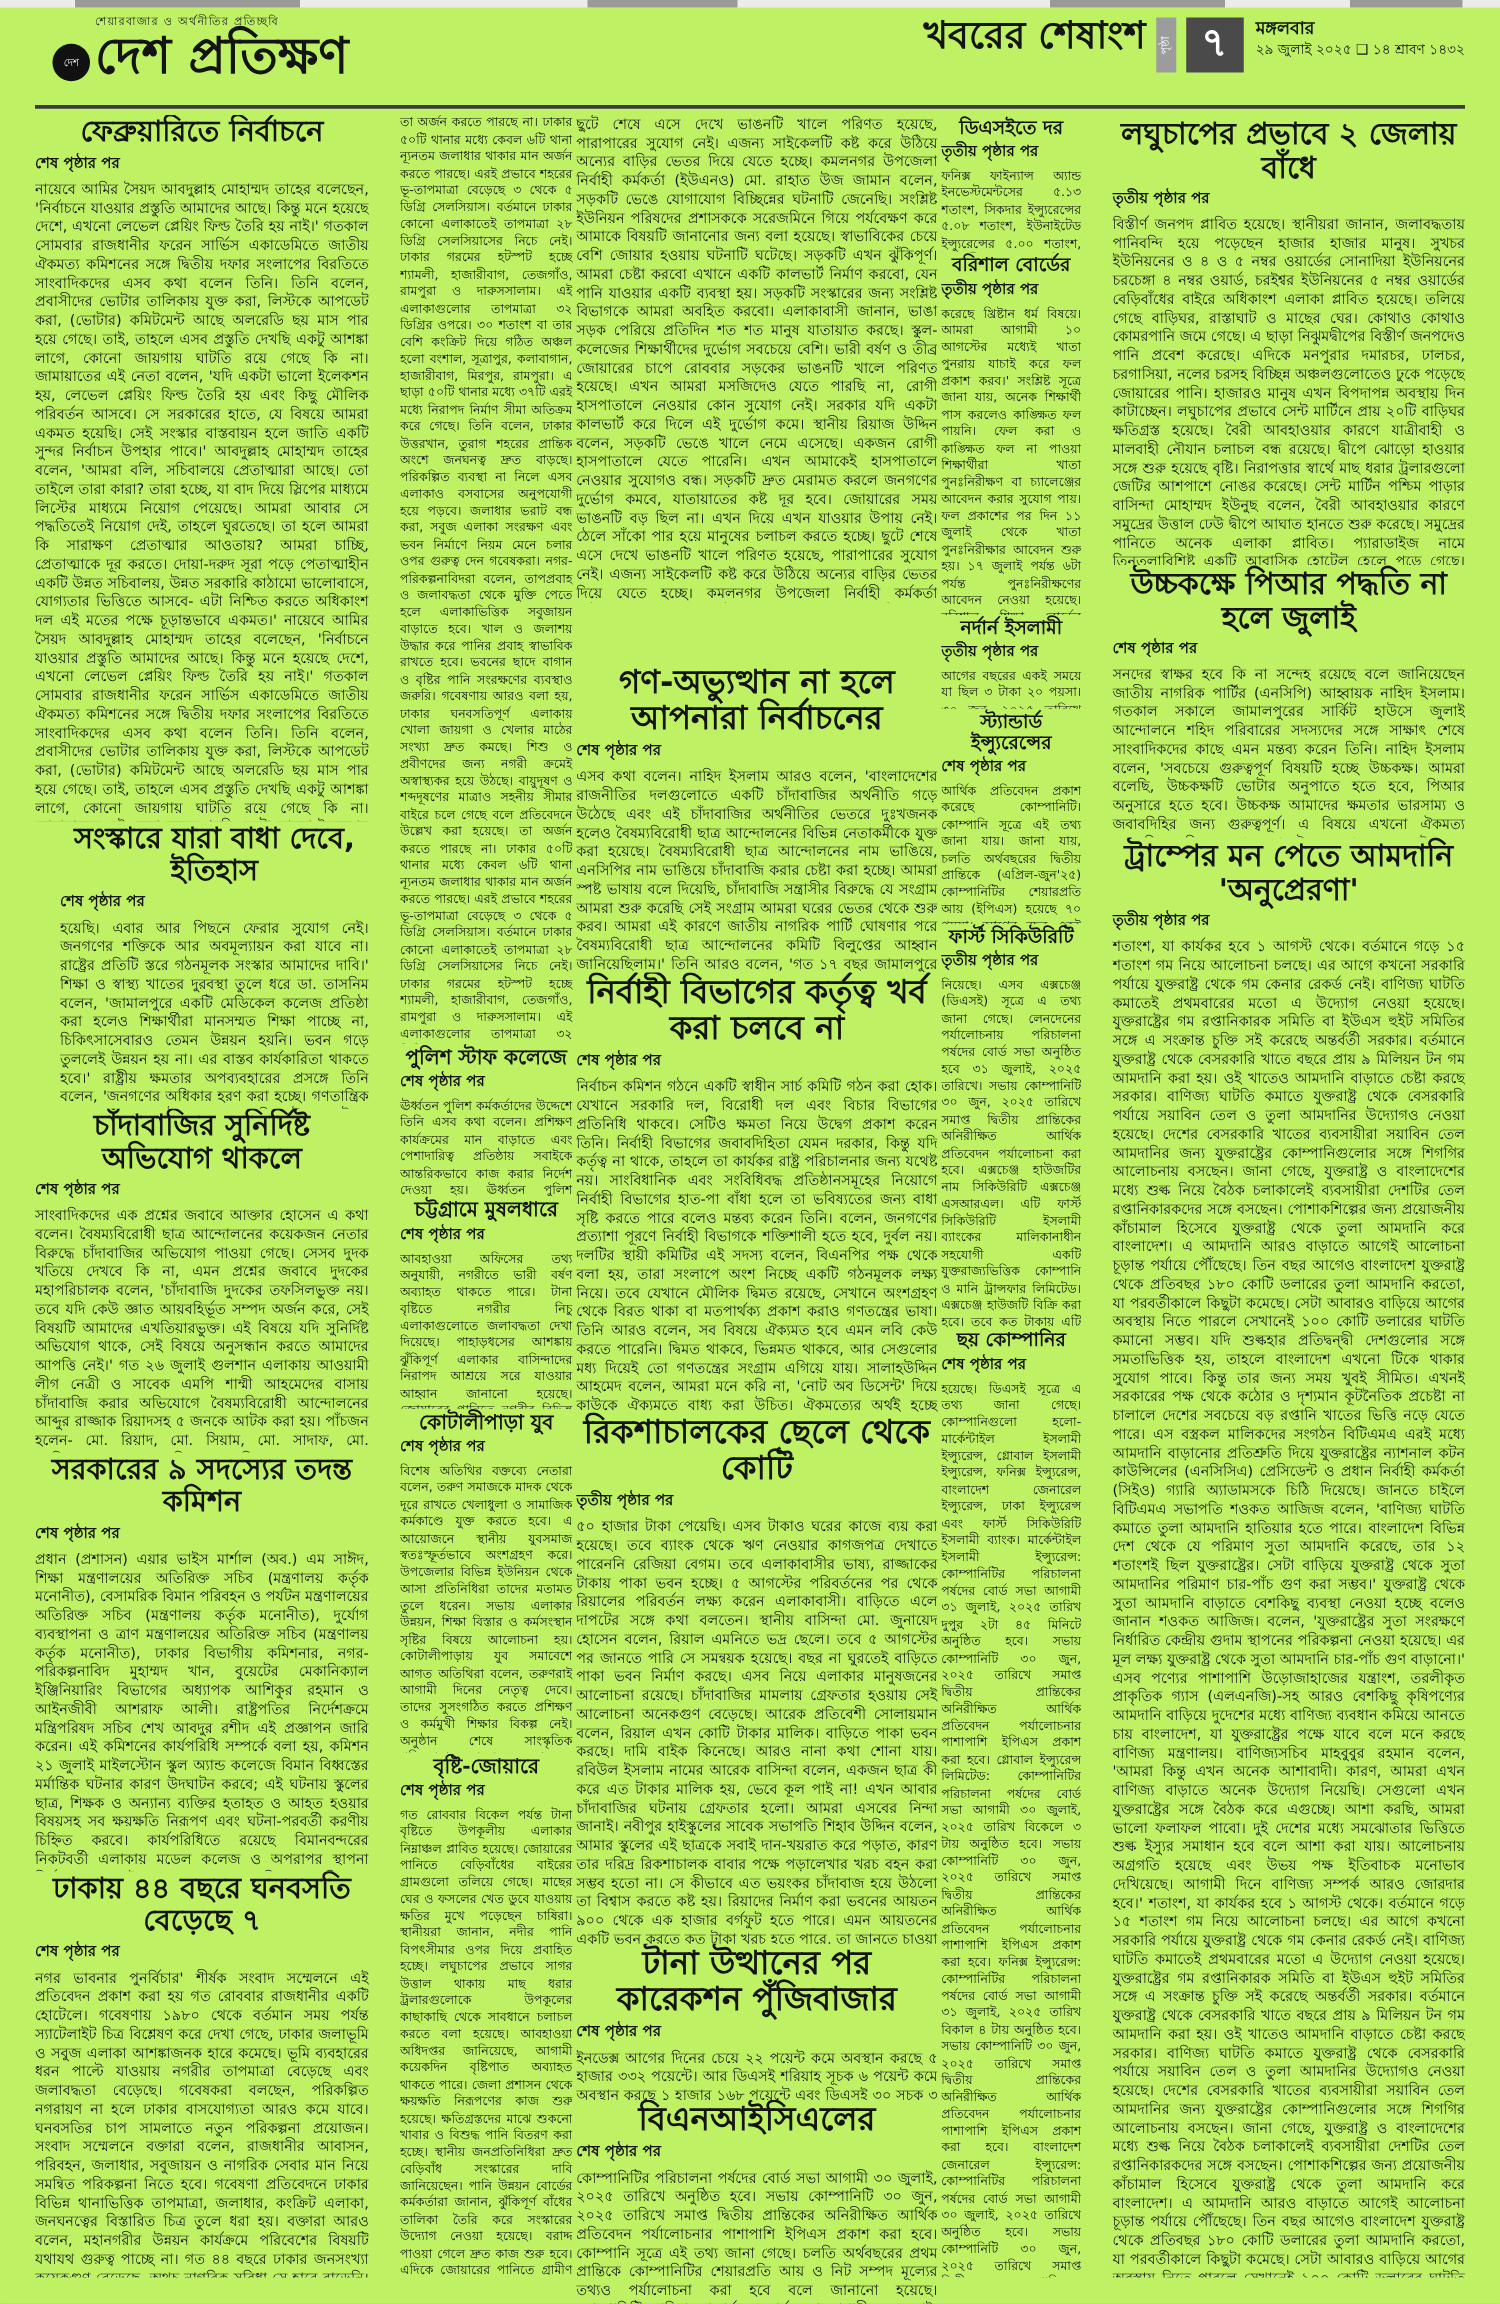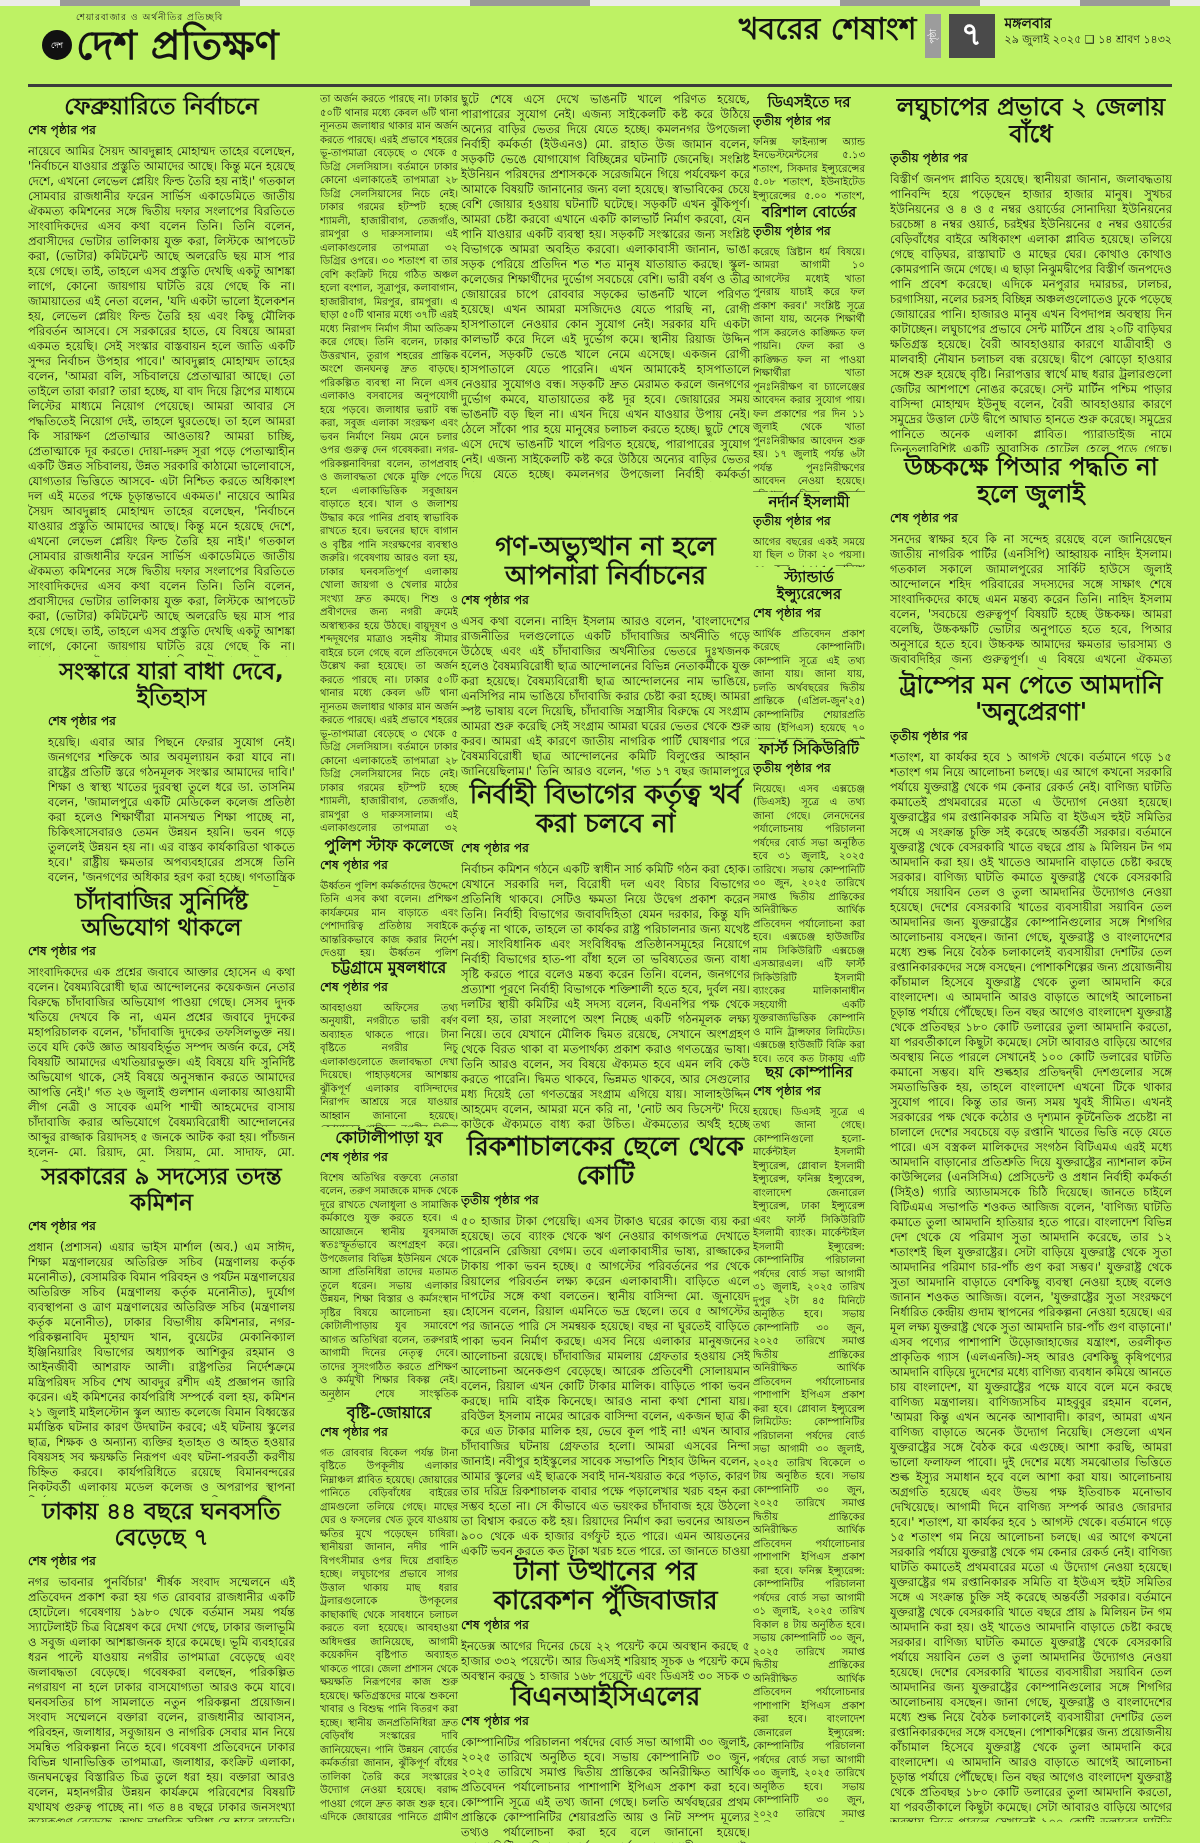--- a/index.html
+++ b/index.html
@@ -5,21 +5,21 @@
   html,body{margin:0;padding:0;}
   body{background:#d8d8d8;font-family:"DejaVu Sans","Liberation Sans",sans-serif;}
   .page{position:relative;width:1200px;height:1843px;margin:0 auto;background:#bef264;color:#141414;overflow:hidden;box-shadow:0 0 8px rgba(0,0,0,.4);}
   .top-strip{position:absolute;left:0;top:0;width:1200px;height:6px;background:#ececea;}
   .top-strip .seg{position:absolute;top:0;height:6px;background:#9a9a98;}
 
   
   .masthead{position:absolute;left:28px;top:8px;width:1144px;height:74px;}
   .brand{position:absolute;left:14px;top:2px;}
   .tagline{font-size:9px;letter-spacing:1px;color:#222;margin-left:34px;}
-  .logo-row{display:flex;align-items:center;}
+  .logo-row{display:flex;align-items:flex-end;}
   .logo-seal{width:30px;height:30px;border-radius:50%;background:#111;color:#fff;font-size:8px;display:flex;align-items:center;justify-content:center;margin-right:4px;flex:0 0 auto;}
   .logo-text{font-size:40px;font-weight:800;line-height:1;letter-spacing:0px;}
   .mast-right{position:absolute;right:0;top:6px;display:flex;align-items:flex-start;gap:8px;}
   .section-title{font-size:30px;font-weight:800;line-height:1;}
   .page-label-box{width:16px;height:44px;background:#9c9c9c;color:#fff;display:flex;align-items:center;justify-content:center;}
   .page-label-box span{writing-mode:vertical-rl;transform:rotate(180deg);font-size:9px;}
   .page-num-box{width:46px;height:44px;background:#4a4a4a;color:#fff;display:flex;align-items:center;justify-content:center;font-size:32px;font-weight:700;}
   .date-block{font-size:11px;line-height:1.35;padding-left:2px;}
   .date-block .day{font-weight:800;font-size:14px;}
   .mast-rule{position:absolute;left:28px;top:84px;width:1144px;height:3px;background:#3c3c3c;}

